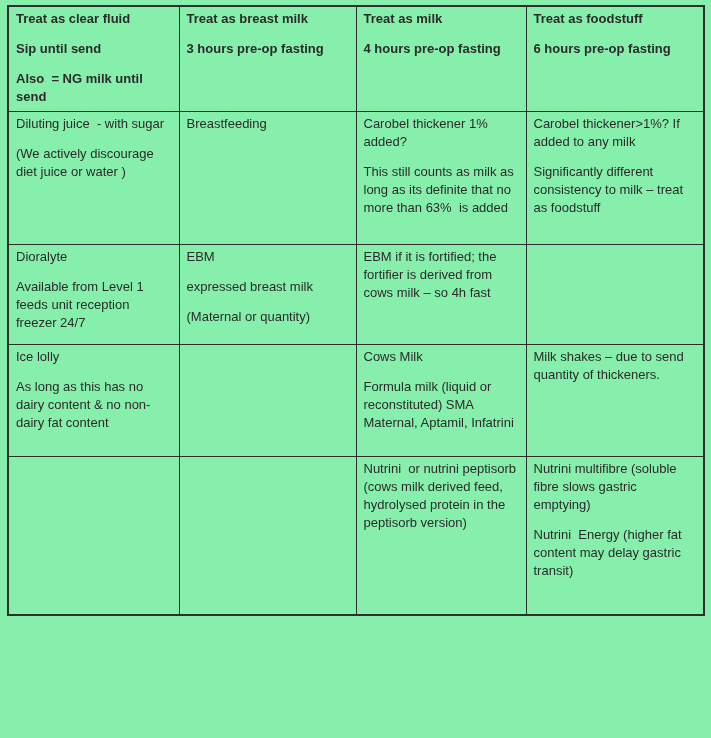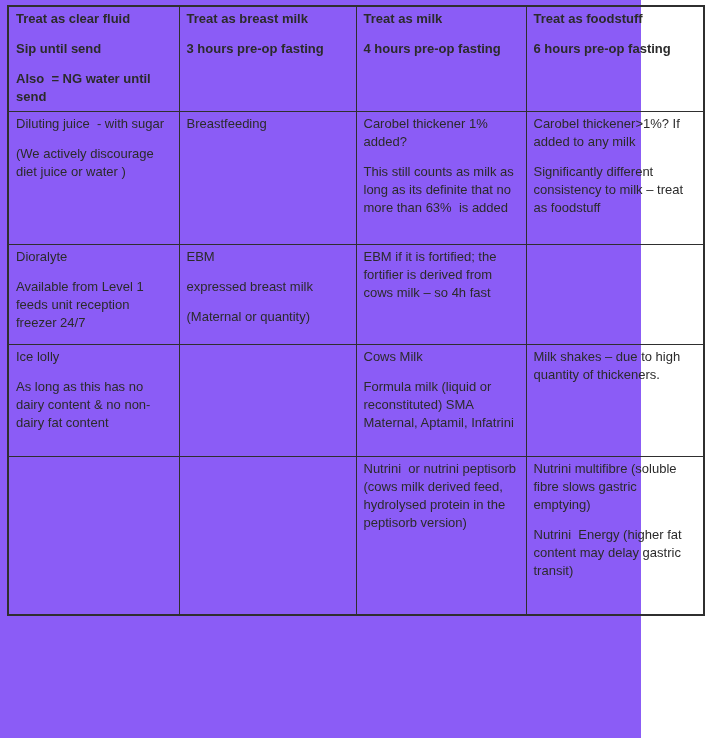--- a/index.html
+++ b/index.html
@@ -4,23 +4,23 @@
 <style>
   html, body {
     margin: 0;
     padding: 0;
     background: #ffffff;
     width: 711px;
     height: 738px;
     overflow: hidden;
   }
   .page {
-    width: 641px;
+    width: 711px;
     height: 738px;
-    background: #8b5cf6;
+    background: #86efac;
     font-family: "Liberation Sans", sans-serif;
     color: #2b2b2b;
     box-sizing: border-box;
     padding: 5px 0 0 7px;
   }
   table.fasting {
     border-collapse: collapse;
     table-layout: fixed;
     width: 696px;
     border: 2px solid #2f2f2f;
@@ -65,21 +65,21 @@
       <col style="width:171px">
       <col style="width:177px">
       <col style="width:170px">
       <col style="width:178px">
     </colgroup>
     <tbody>
         <tr class="r0">
           <td>
             <p>Treat as clear fluid</p>
             <p>Sip until send</p>
-            <p>Also  = NG water until send</p>
+            <p>Also  = NG milk until send</p>
           </td>
           <td>
             <p>Treat as breast milk</p>
             <p>3 hours pre-op fasting</p>
           </td>
           <td>
             <p>Treat as milk</p>
             <p>4 hours pre-op fasting</p>
           </td>
           <td>
@@ -123,21 +123,21 @@
           <td>
             <p>Ice lolly</p>
             <p>As long as this has no dairy content &amp; no non-dairy fat content</p>
           </td>
           <td></td>
           <td>
             <p>Cows Milk</p>
             <p>Formula milk (liquid or reconstituted) SMA Maternal, Aptamil, Infatrini</p>
           </td>
           <td>
-            <p>Milk shakes – due to high quantity of thickeners.</p>
+            <p>Milk shakes – due to send quantity of thickeners.</p>
           </td>
         </tr>
         <tr class="r5">
           <td></td>
           <td></td>
           <td>
             <p>Nutrini  or nutrini peptisorb (cows milk derived feed, hydrolysed protein in the peptisorb version)</p>
           </td>
           <td>
             <p>Nutrini multifibre (soluble fibre slows gastric emptying)</p>

